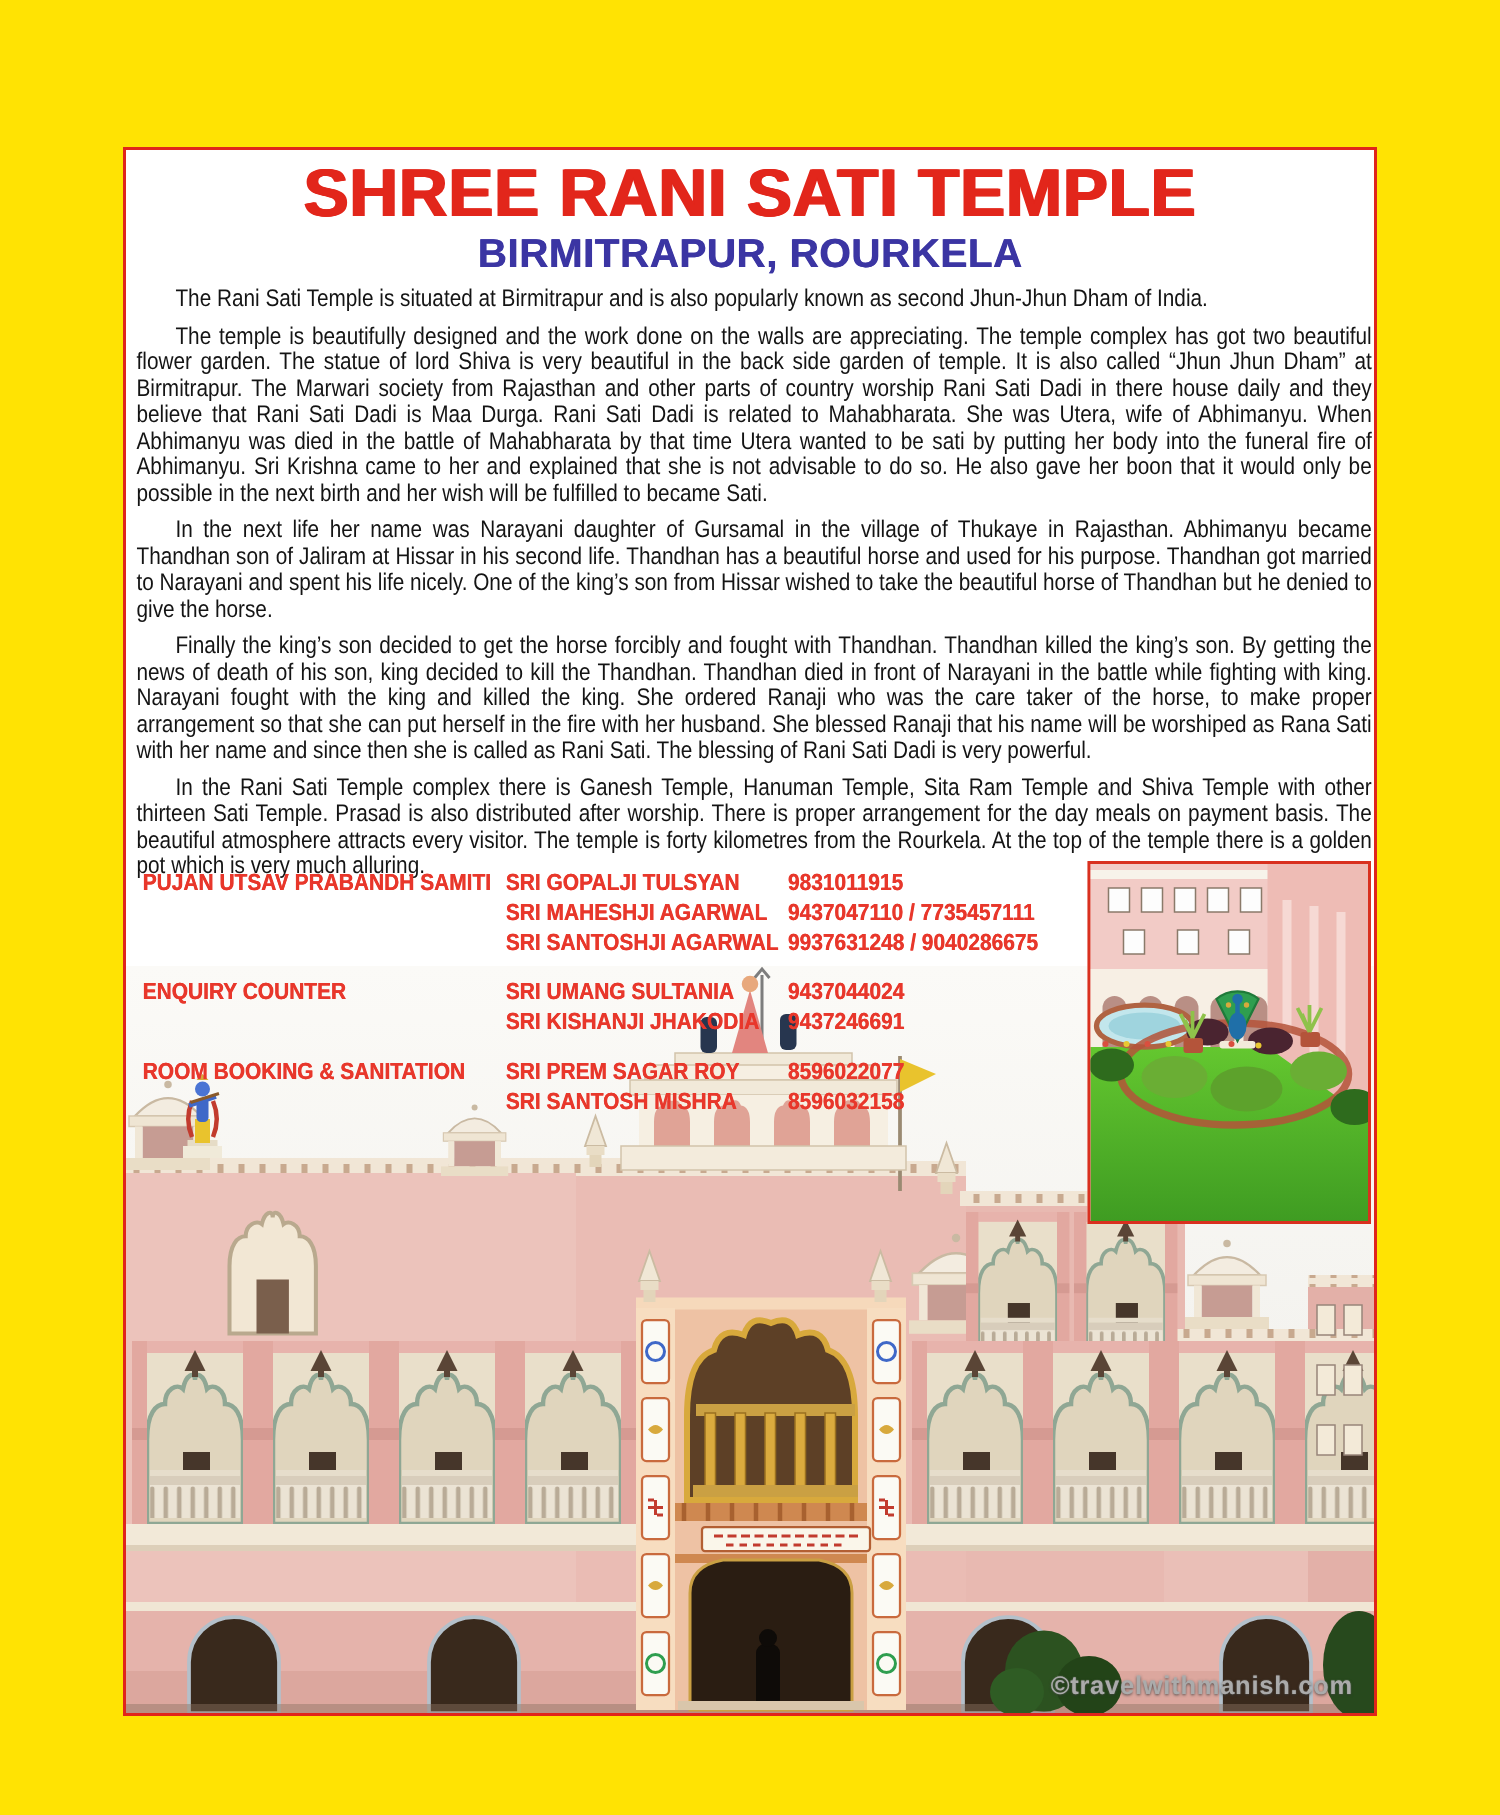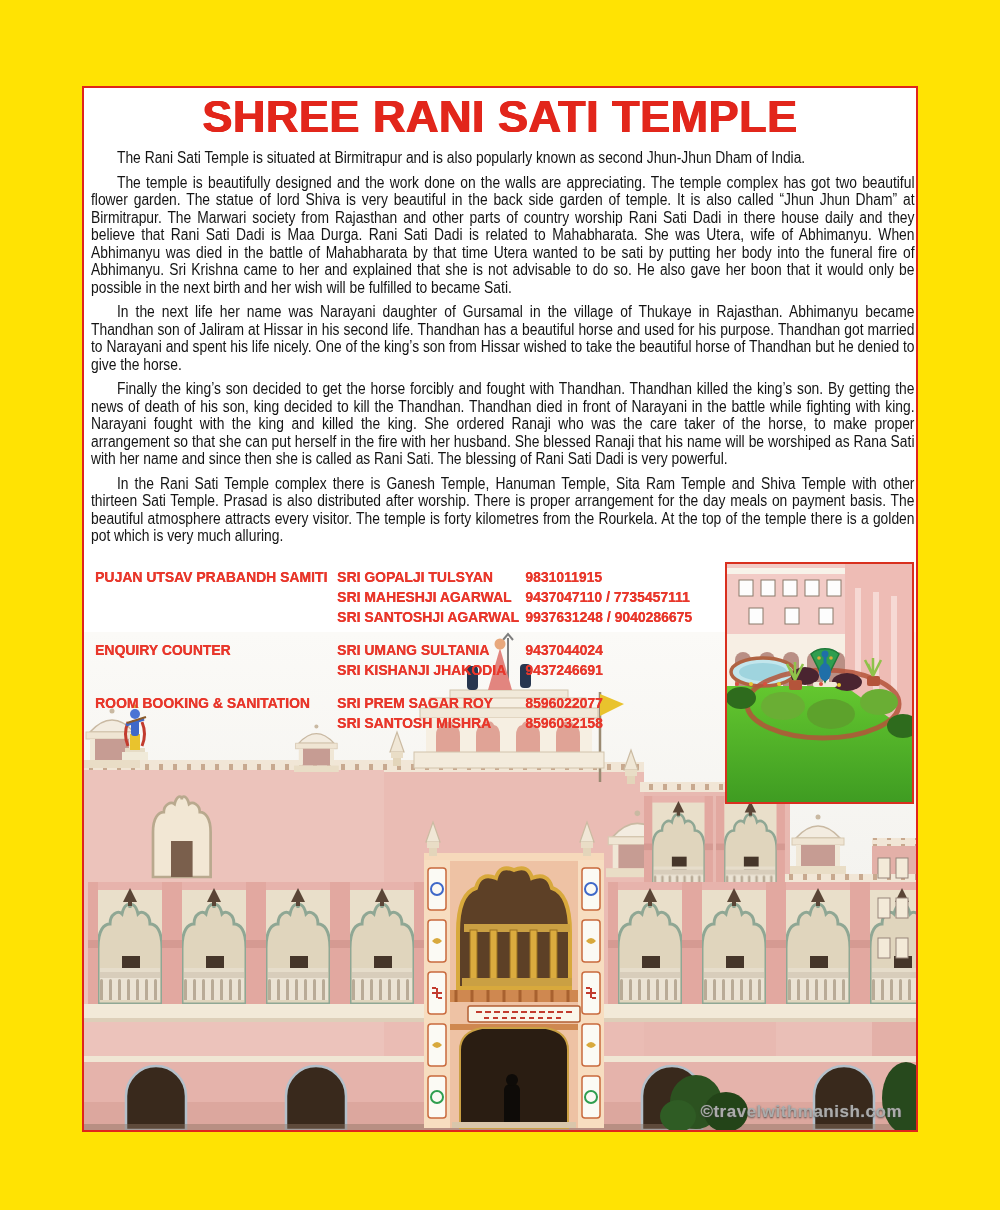--- a/index.html
+++ b/index.html
@@ -4,21 +4,21 @@
 <style>
   html,body{margin:0;padding:0;}
   body{
     width:1000px;height:1210px;
     background:#FFE303;
     position:relative;
     font-family:"Liberation Sans", sans-serif;
     overflow:hidden;
   }
   .panel{
-    position:absolute;left:82px;top:86px;
+    position:absolute;left:82px;top:98px;
     width:832px;height:1042px;
     background:#ffffff;
     border:2px solid #E0251B;
     overflow:hidden;
   }
   .title{
     margin-top:4px;
     text-align:center;
     font-size:45px;line-height:50px;
     font-weight:700;letter-spacing:0.5px;
@@ -79,20 +79,21 @@
     z-index:3;background:#f2cbc6;
   }
   .inset svg{display:block;}
 </style>
 </head>
 <body>
 
 <div class="panel">
 
   <div class="title">SHREE RANI SATI TEMPLE</div>
+  <div class="subtitle">BIRMITRAPUR, ROURKELA</div>
 
   <div class="bodywrap">
     <p>The Rani Sati Temple is situated at Birmitrapur and is also popularly known as second Jhun-Jhun Dham of India.</p>
     <p>The temple is beautifully designed and the work done on the walls are appreciating. The temple complex has got two beautiful flower garden. The statue of lord Shiva is very beautiful in the back side garden of temple. It is also called “Jhun Jhun Dham” at Birmitrapur. The Marwari society from Rajasthan and other parts of country worship Rani Sati Dadi in there house daily and they believe that Rani Sati Dadi is Maa Durga. Rani Sati Dadi is related to Mahabharata. She was Utera, wife of Abhimanyu. When Abhimanyu was died in the battle of Mahabharata by that time Utera wanted to be sati by putting her body into the funeral fire of Abhimanyu. Sri Krishna came to her and explained that she is not advisable to do so. He also gave her boon that it would only be possible in the next birth and her wish will be fulfilled to became Sati.</p>
     <p>In the next life her name was Narayani daughter of Gursamal in the village of Thukaye in Rajasthan. Abhimanyu became Thandhan son of Jaliram at Hissar in his second life. Thandhan has a beautiful horse and used for his purpose. Thandhan got married to Narayani and spent his life nicely. One of the king’s son from Hissar wished to take the beautiful horse of Thandhan but he denied to give the horse.</p>
     <p>Finally the king’s son decided to get the horse forcibly and fought with Thandhan. Thandhan killed the king’s son. By getting the news of death of his son, king decided to kill the Thandhan. Thandhan died in front of Narayani in the battle while fighting with king. Narayani fought with the king and killed the king. She ordered Ranaji who was the care taker of the horse, to make proper arrangement so that she can put herself in the fire with her husband. She blessed Ranaji that his name will be worshiped as Rana Sati with her name and since then she is called as Rani Sati. The blessing of Rani Sati Dadi is very powerful.</p>
     <p>In the Rani Sati Temple complex there is Ganesh Temple, Hanuman Temple, Sita Ram Temple and Shiva Temple with other thirteen Sati Temple. Prasad is also distributed after worship. There is proper arrangement for the day meals on payment basis. The beautiful atmosphere attracts every visitor. The temple is forty kilometres from the Rourkela. At the top of the temple there is a golden pot which is very much alluring.</p>
   </div>
 
   <div class="photo">

